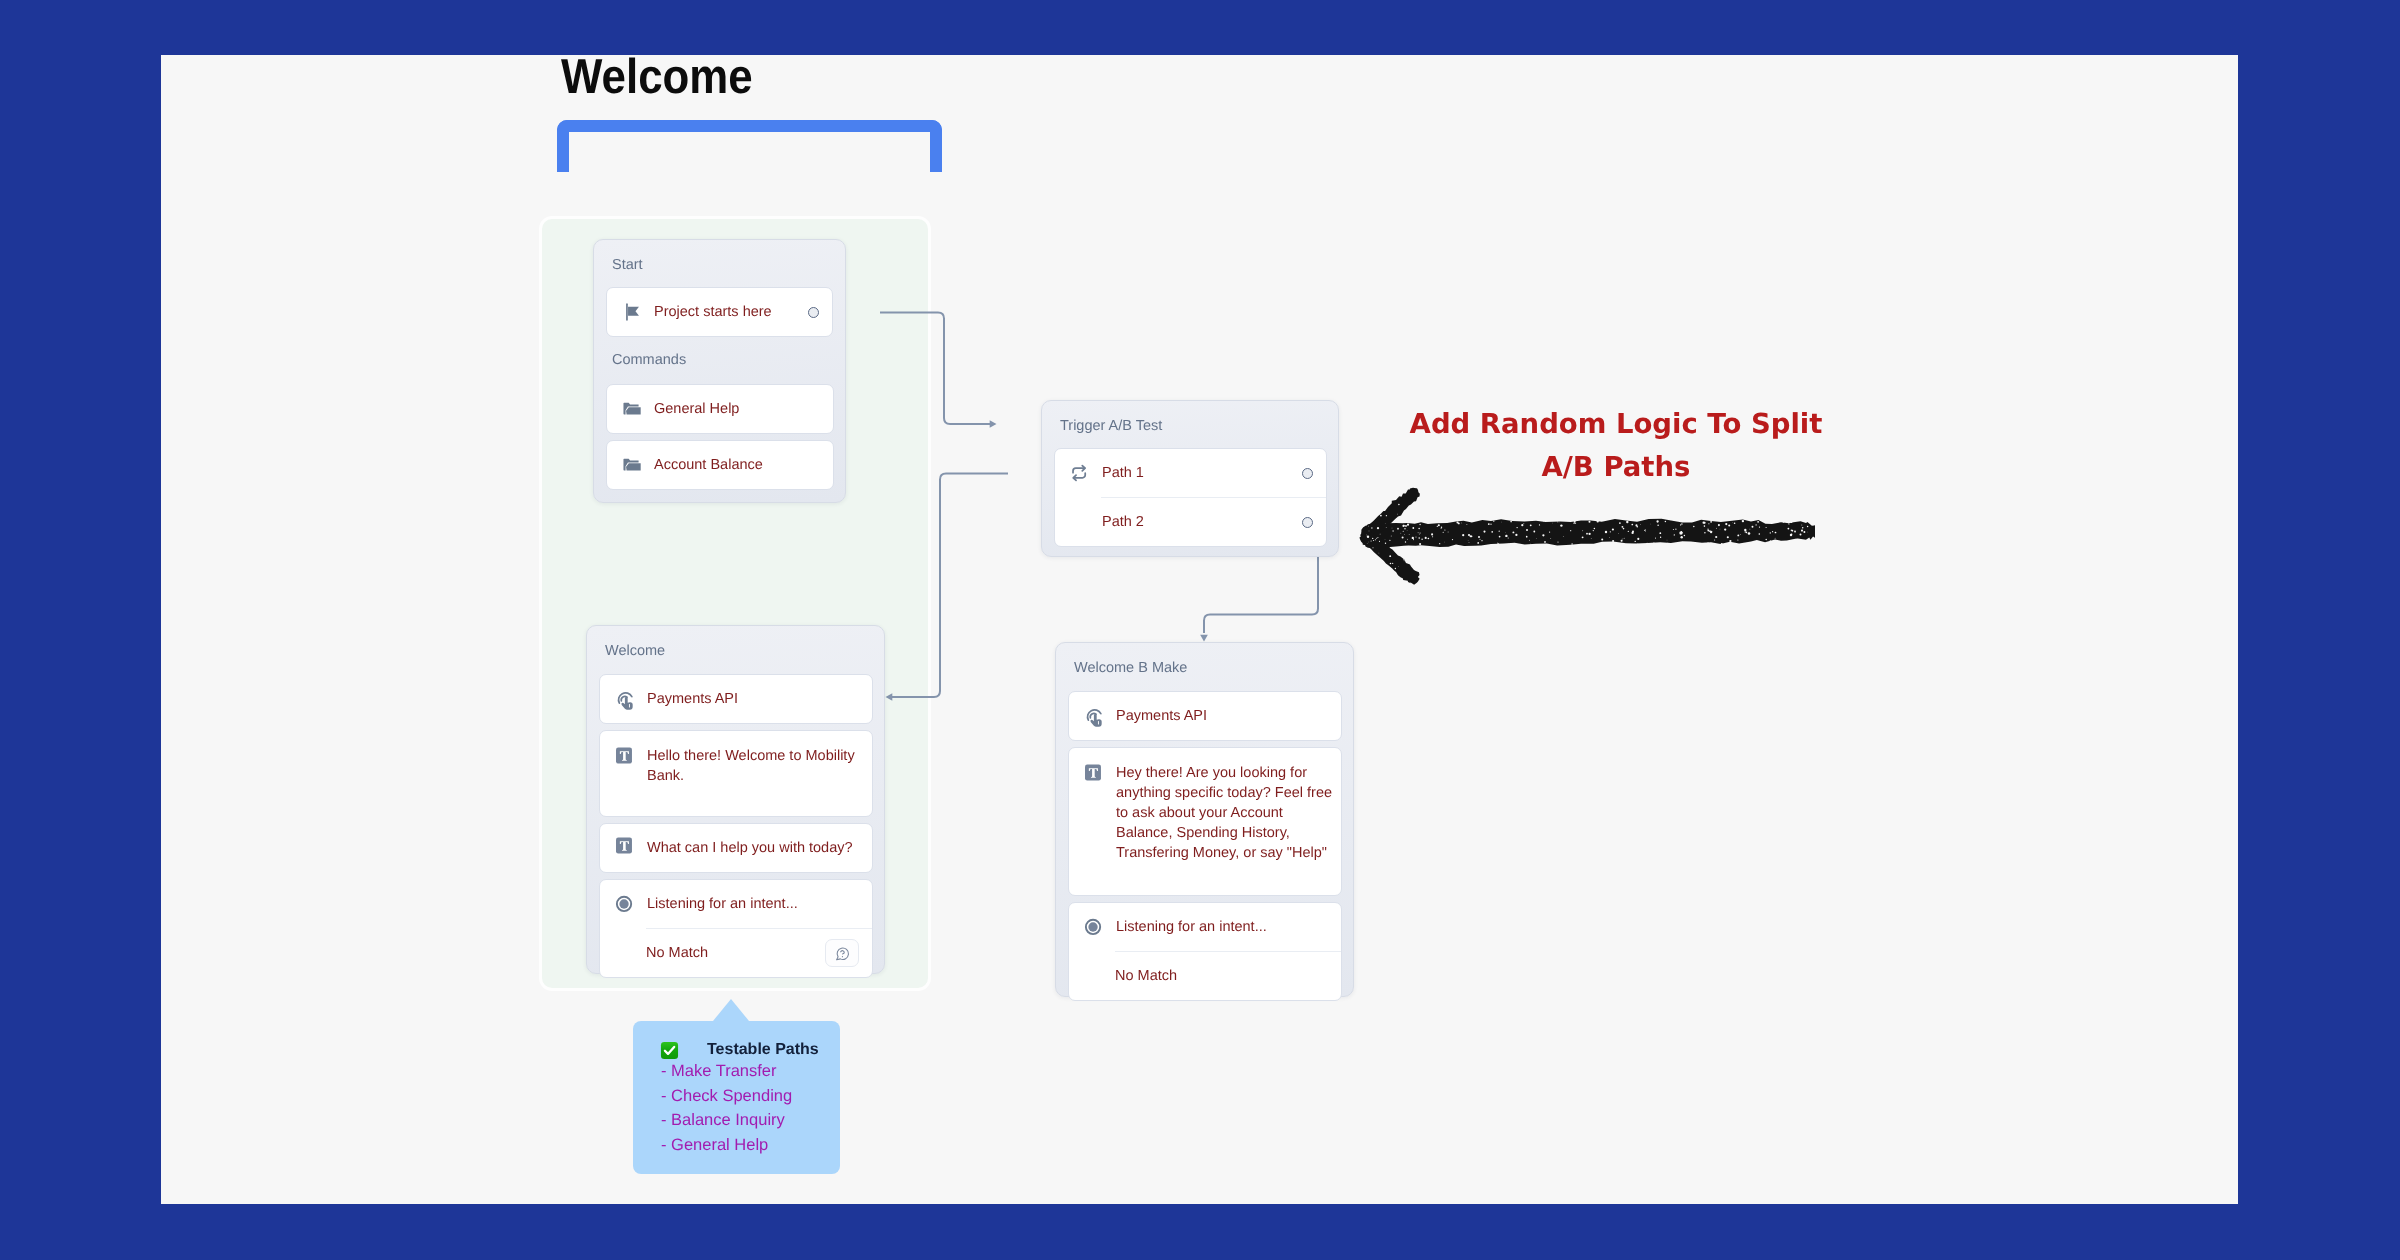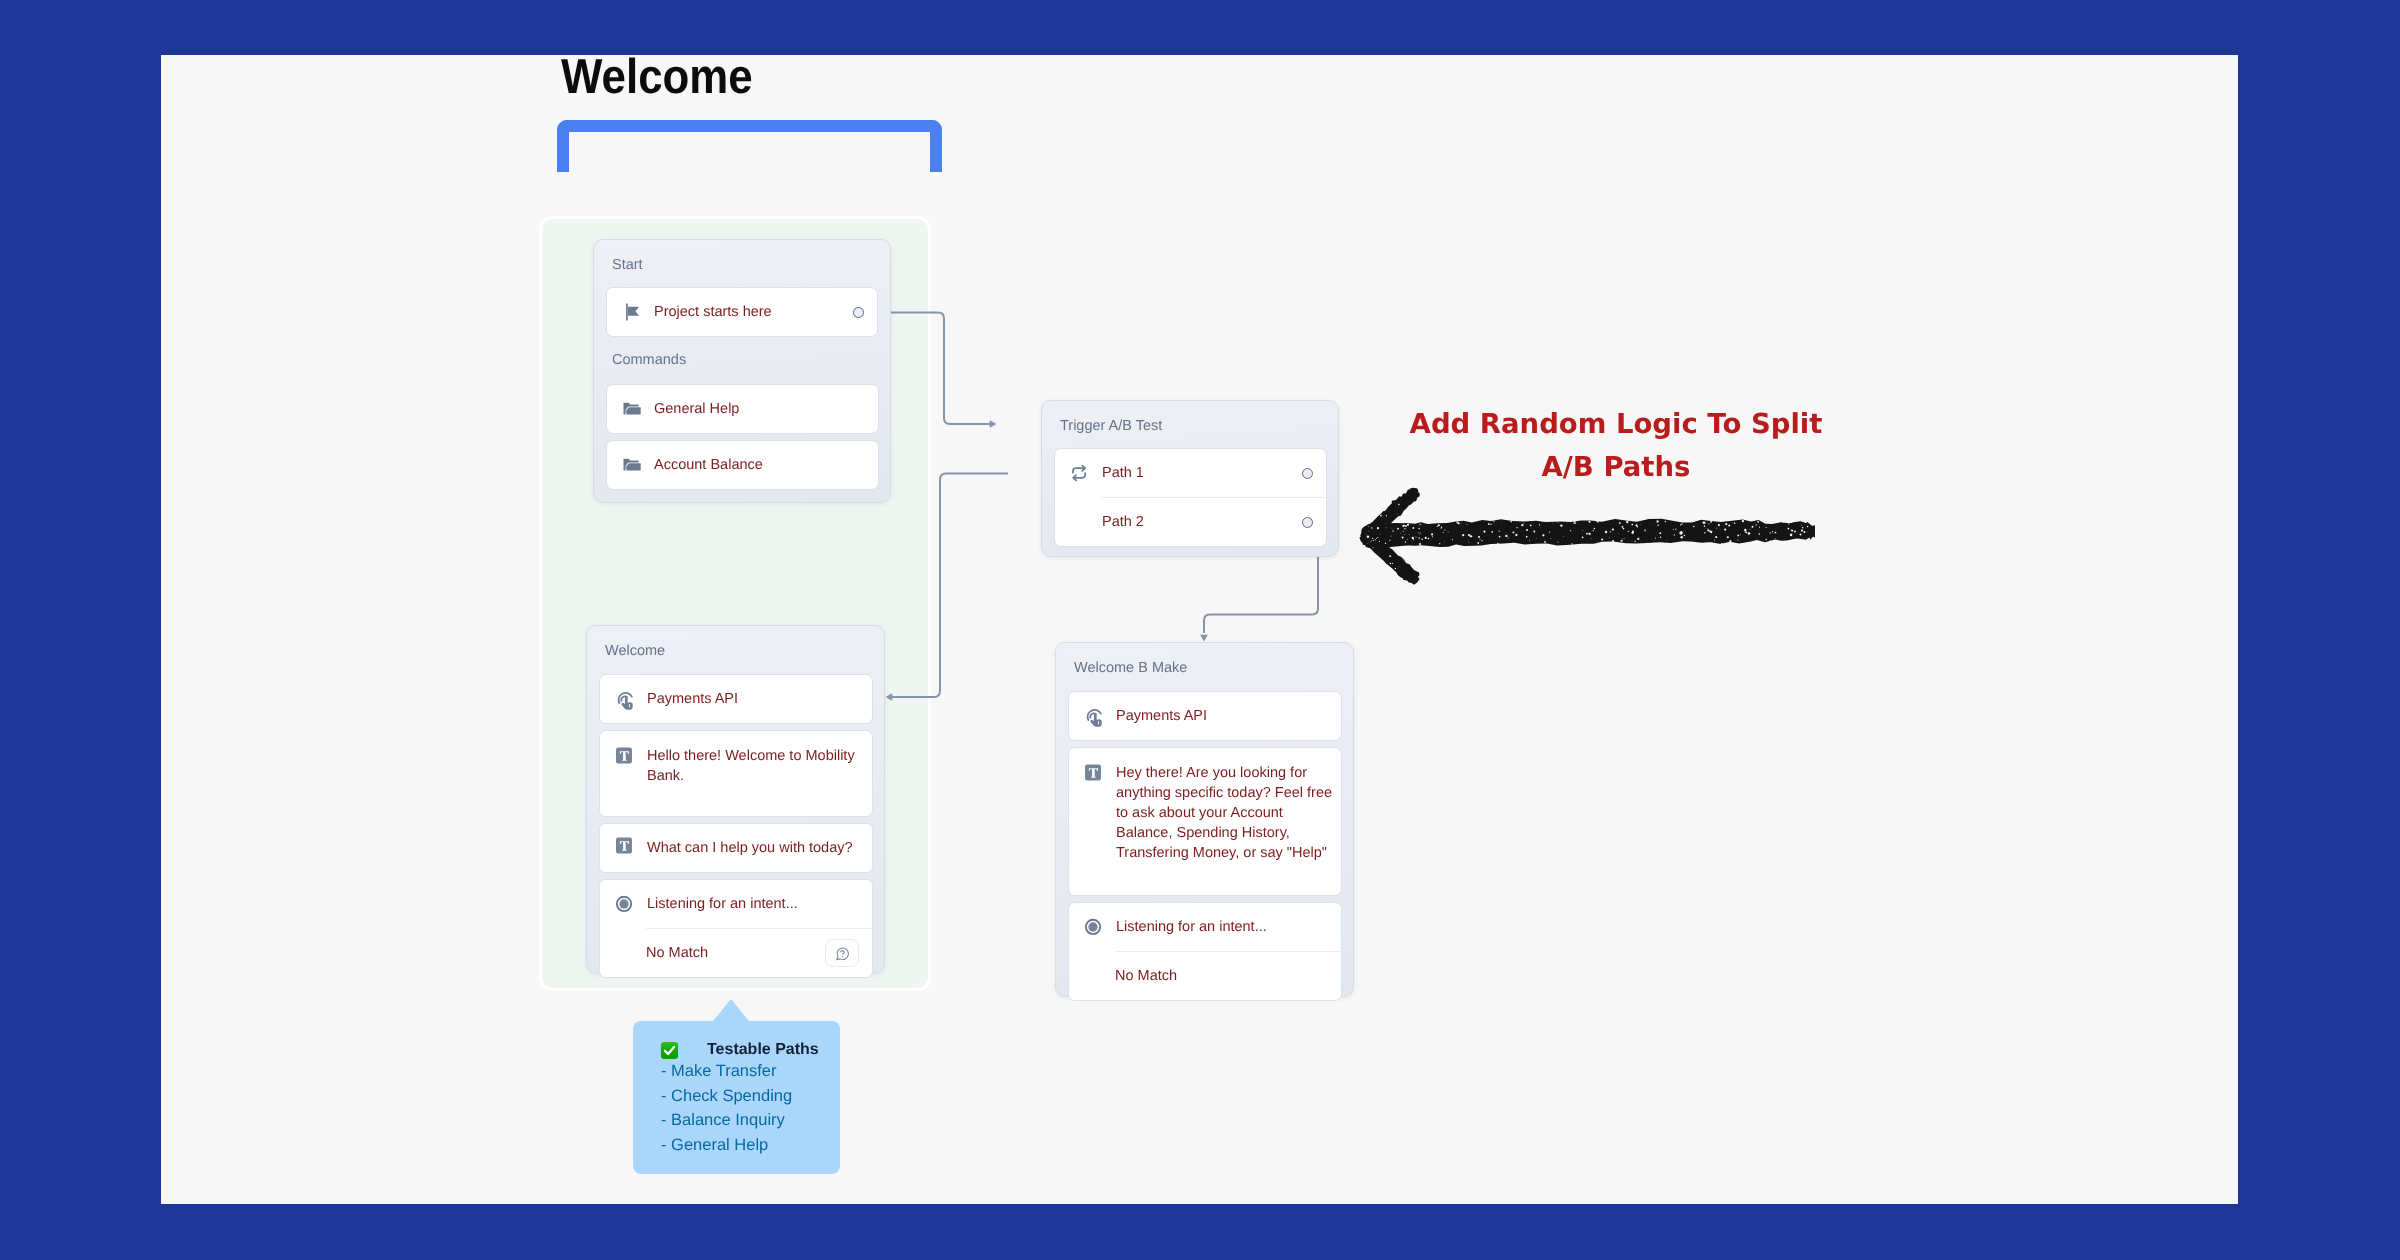--- a/index.html
+++ b/index.html
@@ -47,21 +47,21 @@
 
   
   #callout{position:absolute;left:472px;top:966px;width:207px;height:153px;
            background:#abd6fb;border-radius:8px;}
   #callout-tail{position:absolute;left:551.6px;top:943.8px;width:0;height:0;
            border-left:18.8px solid transparent;border-right:18.8px solid transparent;
            border-bottom:22.4px solid #abd6fb;}
   .c-title{font-size:16px;font-weight:700;color:#12203a;
            padding:0 0 0 27px;display:flex;align-items:center;
            margin-top:19px;line-height:12px;gap:20px;}
-  .c-line{font-size:16.5px;color:#0369a1;padding:0 0 0 28px;line-height:24.7px;
+  .c-line{font-size:16.5px;color:#a21caf;padding:0 0 0 28px;line-height:24.7px;
           margin-top:0;}
   .c-line:first-of-type{margin-top:11px;}
 
   
   #arrow-label{position:absolute;left:1245px;top:348px;width:420px;text-align:center;
            font-size:27.5px;font-weight:700;color:#b91c1c;line-height:43px;
            font-family:"DejaVu Sans",sans-serif;}
 </style>
 </head>
 <body>
@@ -80,21 +80,21 @@
 
       <path d="M1008,473.5 H946 Q940,473.5 940,479.5 V691 Q940,697 934,697 H891"></path>
 
       <path d="M1285,522.5 H1312 Q1318,522.5 1318,528.5 V608.5 Q1318,614.5 1312,614.5 H1210 Q1204,614.5 1204,620.5 V633"></path>
     </g>
     <path d="M996.5,424 l-6.8,-3.8 v7.6 z" fill="#8494ac"></path>
     <path d="M885.5,697 l6.8,-3.8 v7.6 z" fill="#8494ac"></path>
     <path d="M1204,641.5 l-3.8,-6.8 h7.6 z" fill="#8494ac"></path>
   </svg>
 
-  <div class="node" id="node-start" style="left:432px;top:184px;width:298px;height:264px">
+  <div class="node" id="node-start" style="left:432px;top:184px;width:253px;height:264px">
     <div class="node-title">Start</div>
     <div class="rows" style="padding:0 12px 0 12px">
       <div class="row">
         <div class="row-inner">
           <span class="row-icon">
             <svg width="22" height="22" viewBox="0 0 24 24" fill="none">
               <path d="M5.4 3.5 V20.5" stroke="#6b7a8e" stroke-width="1.85" stroke-linecap="round"></path>
               <path d="M6.6 6.2 H18.5 L14.7 11.1 L18.5 16.0 H6.6 Z" fill="#6b7a8e"></path>
             </svg>
           </span>

